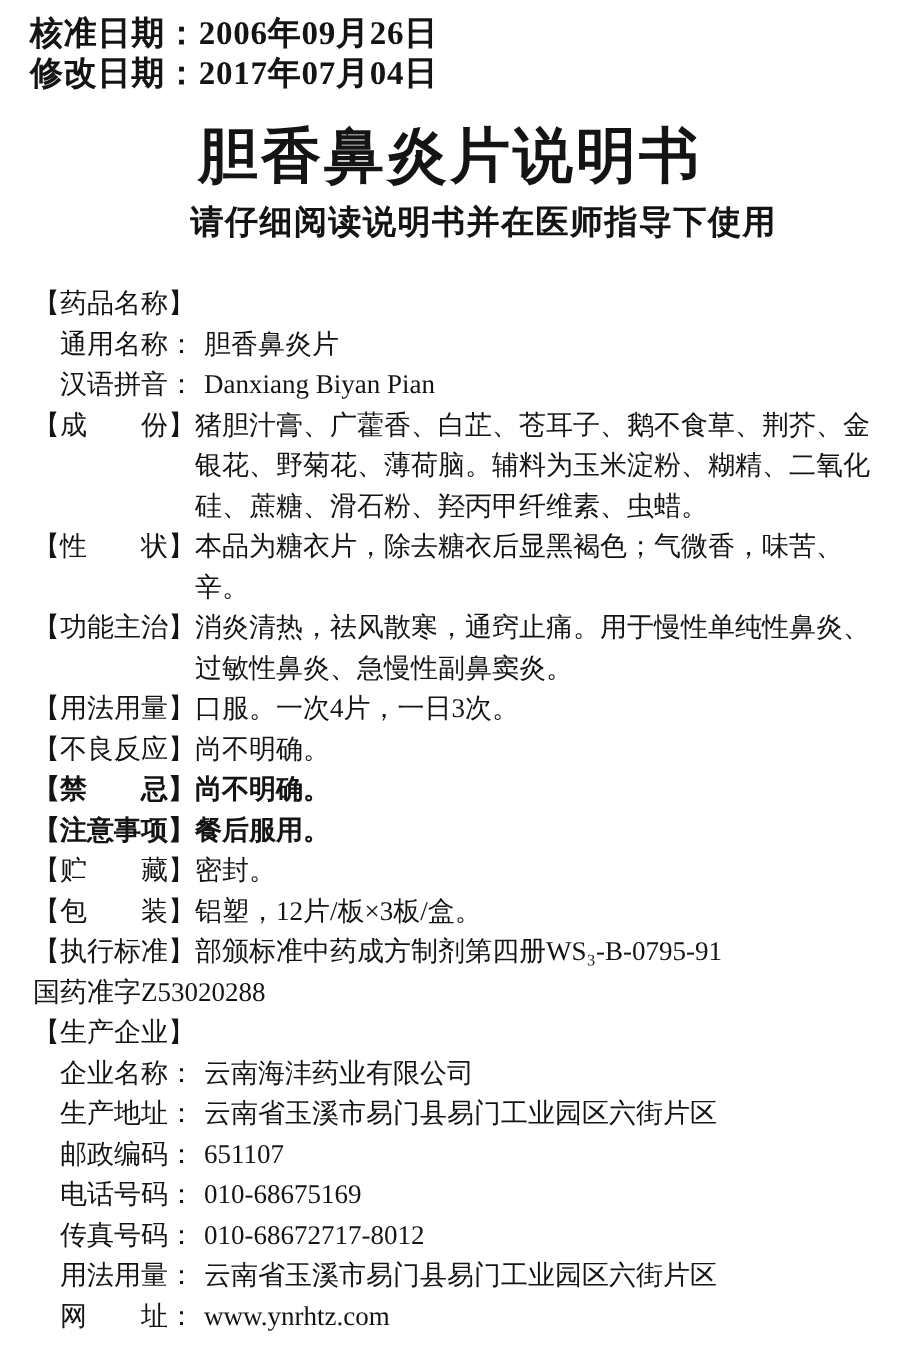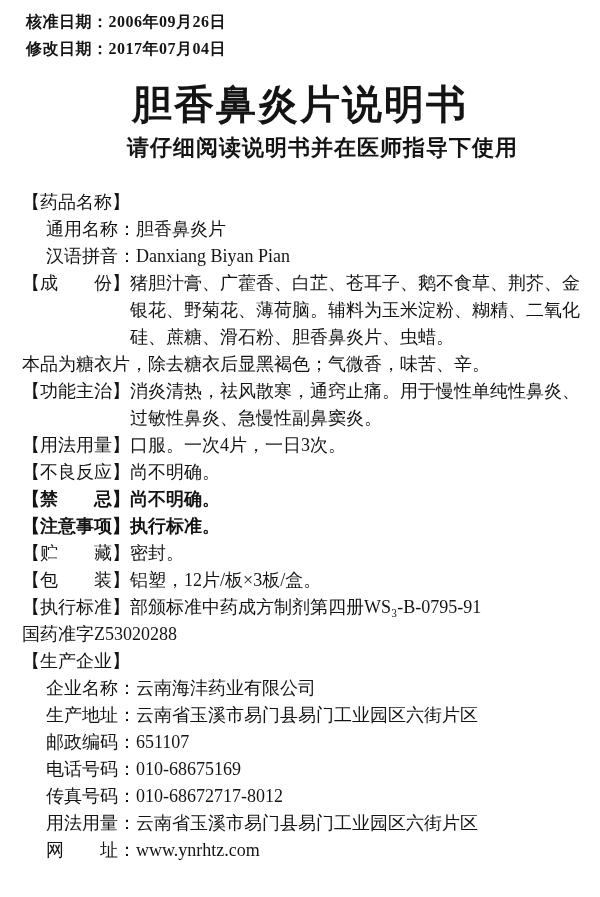--- a/index.html
+++ b/index.html
@@ -11,25 +11,26 @@
     position: relative;
     width: 600px;
     height: 897px;
     background: #ffffff;
     color: #141414;
     font-family: "Liberation Serif", "DejaVu Serif", serif;
     overflow: hidden;
     box-sizing: border-box;
   }
   .dates {
-    padding: 8px 0 0 26px;
-    font-size: 16px;
+    padding: 8px 0 0 0;
+    font-size: 22px;
     line-height: 27px;
     font-weight: 600;
     letter-spacing: 0.5px;
+    margin-left: 20px;
   }
   .date-line { white-space: nowrap; }
   .title {
     margin: 20px 0 0 0;
     text-align: center;
     font-family: "Liberation Sans", "DejaVu Sans", sans-serif;
     font-size: 40px;
     font-weight: 700;
     letter-spacing: 2px;
     line-height: 1.1;
@@ -60,21 +61,20 @@
     white-space: nowrap;
   }
   .entry .val {
     flex: 1 1 auto;
   }
   .entry.sub {
     padding-left: 18px;
   }
   .entry.sub .lbl {
     flex: 0 0 96px;
-    text-align: right;
   }
   .entry.hei {
     font-family: "Liberation Sans", "DejaVu Sans", sans-serif;
     font-weight: 700;
   }
 </style>
 </head>
 <body>
 
 <div class="page">
@@ -102,24 +102,25 @@
       <span class="val">胆香鼻炎片</span>
     </div>
 
     <div class="entry sub">
       <span class="lbl">汉语拼音：</span>
       <span class="val">Danxiang Biyan Pian</span>
     </div>
 
     <div class="entry">
       <span class="lbl">【成　　份】</span>
-      <span class="val">猪胆汁膏、广藿香、白芷、苍耳子、鹅不食草、荆芥、金银花、野菊花、薄荷脑。辅料为玉米淀粉、糊精、二氧化硅、蔗糖、滑石粉、胆香鼻炎片、虫蜡。</span>
-    </div>
-
-    <div class="entry">
+      <span class="val">猪胆汁膏、广藿香、白芷、苍耳子、鹅不食草、荆芥、金银花、野菊花、薄荷脑。辅料为玉米淀粉、糊精、二氧化硅、蔗糖、滑石粉、羟丙甲纤维素、虫蜡。</span>
+    </div>
+
+    <div class="entry">
+      <span class="lbl">【性　　状】</span>
       <span class="val">本品为糖衣片，除去糖衣后显黑褐色；气微香，味苦、辛。</span>
     </div>
 
     <div class="entry">
       <span class="lbl">【功能主治】</span>
       <span class="val">消炎清热，祛风散寒，通窍止痛。用于慢性单纯性鼻炎、过敏性鼻炎、急慢性副鼻窦炎。</span>
     </div>
 
     <div class="entry">
       <span class="lbl">【用法用量】</span>
@@ -131,21 +132,21 @@
       <span class="val">尚不明确。</span>
     </div>
 
     <div class="entry hei">
       <span class="lbl">【禁　　忌】</span>
       <span class="val">尚不明确。</span>
     </div>
 
     <div class="entry hei">
       <span class="lbl">【注意事项】</span>
-      <span class="val">执行标准。</span>
+      <span class="val">餐后服用。</span>
     </div>
 
     <div class="entry">
       <span class="lbl">【贮　　藏】</span>
       <span class="val">密封。</span>
     </div>
 
     <div class="entry">
       <span class="lbl">【包　　装】</span>
       <span class="val">铝塑，12片/板×3板/盒。</span>

